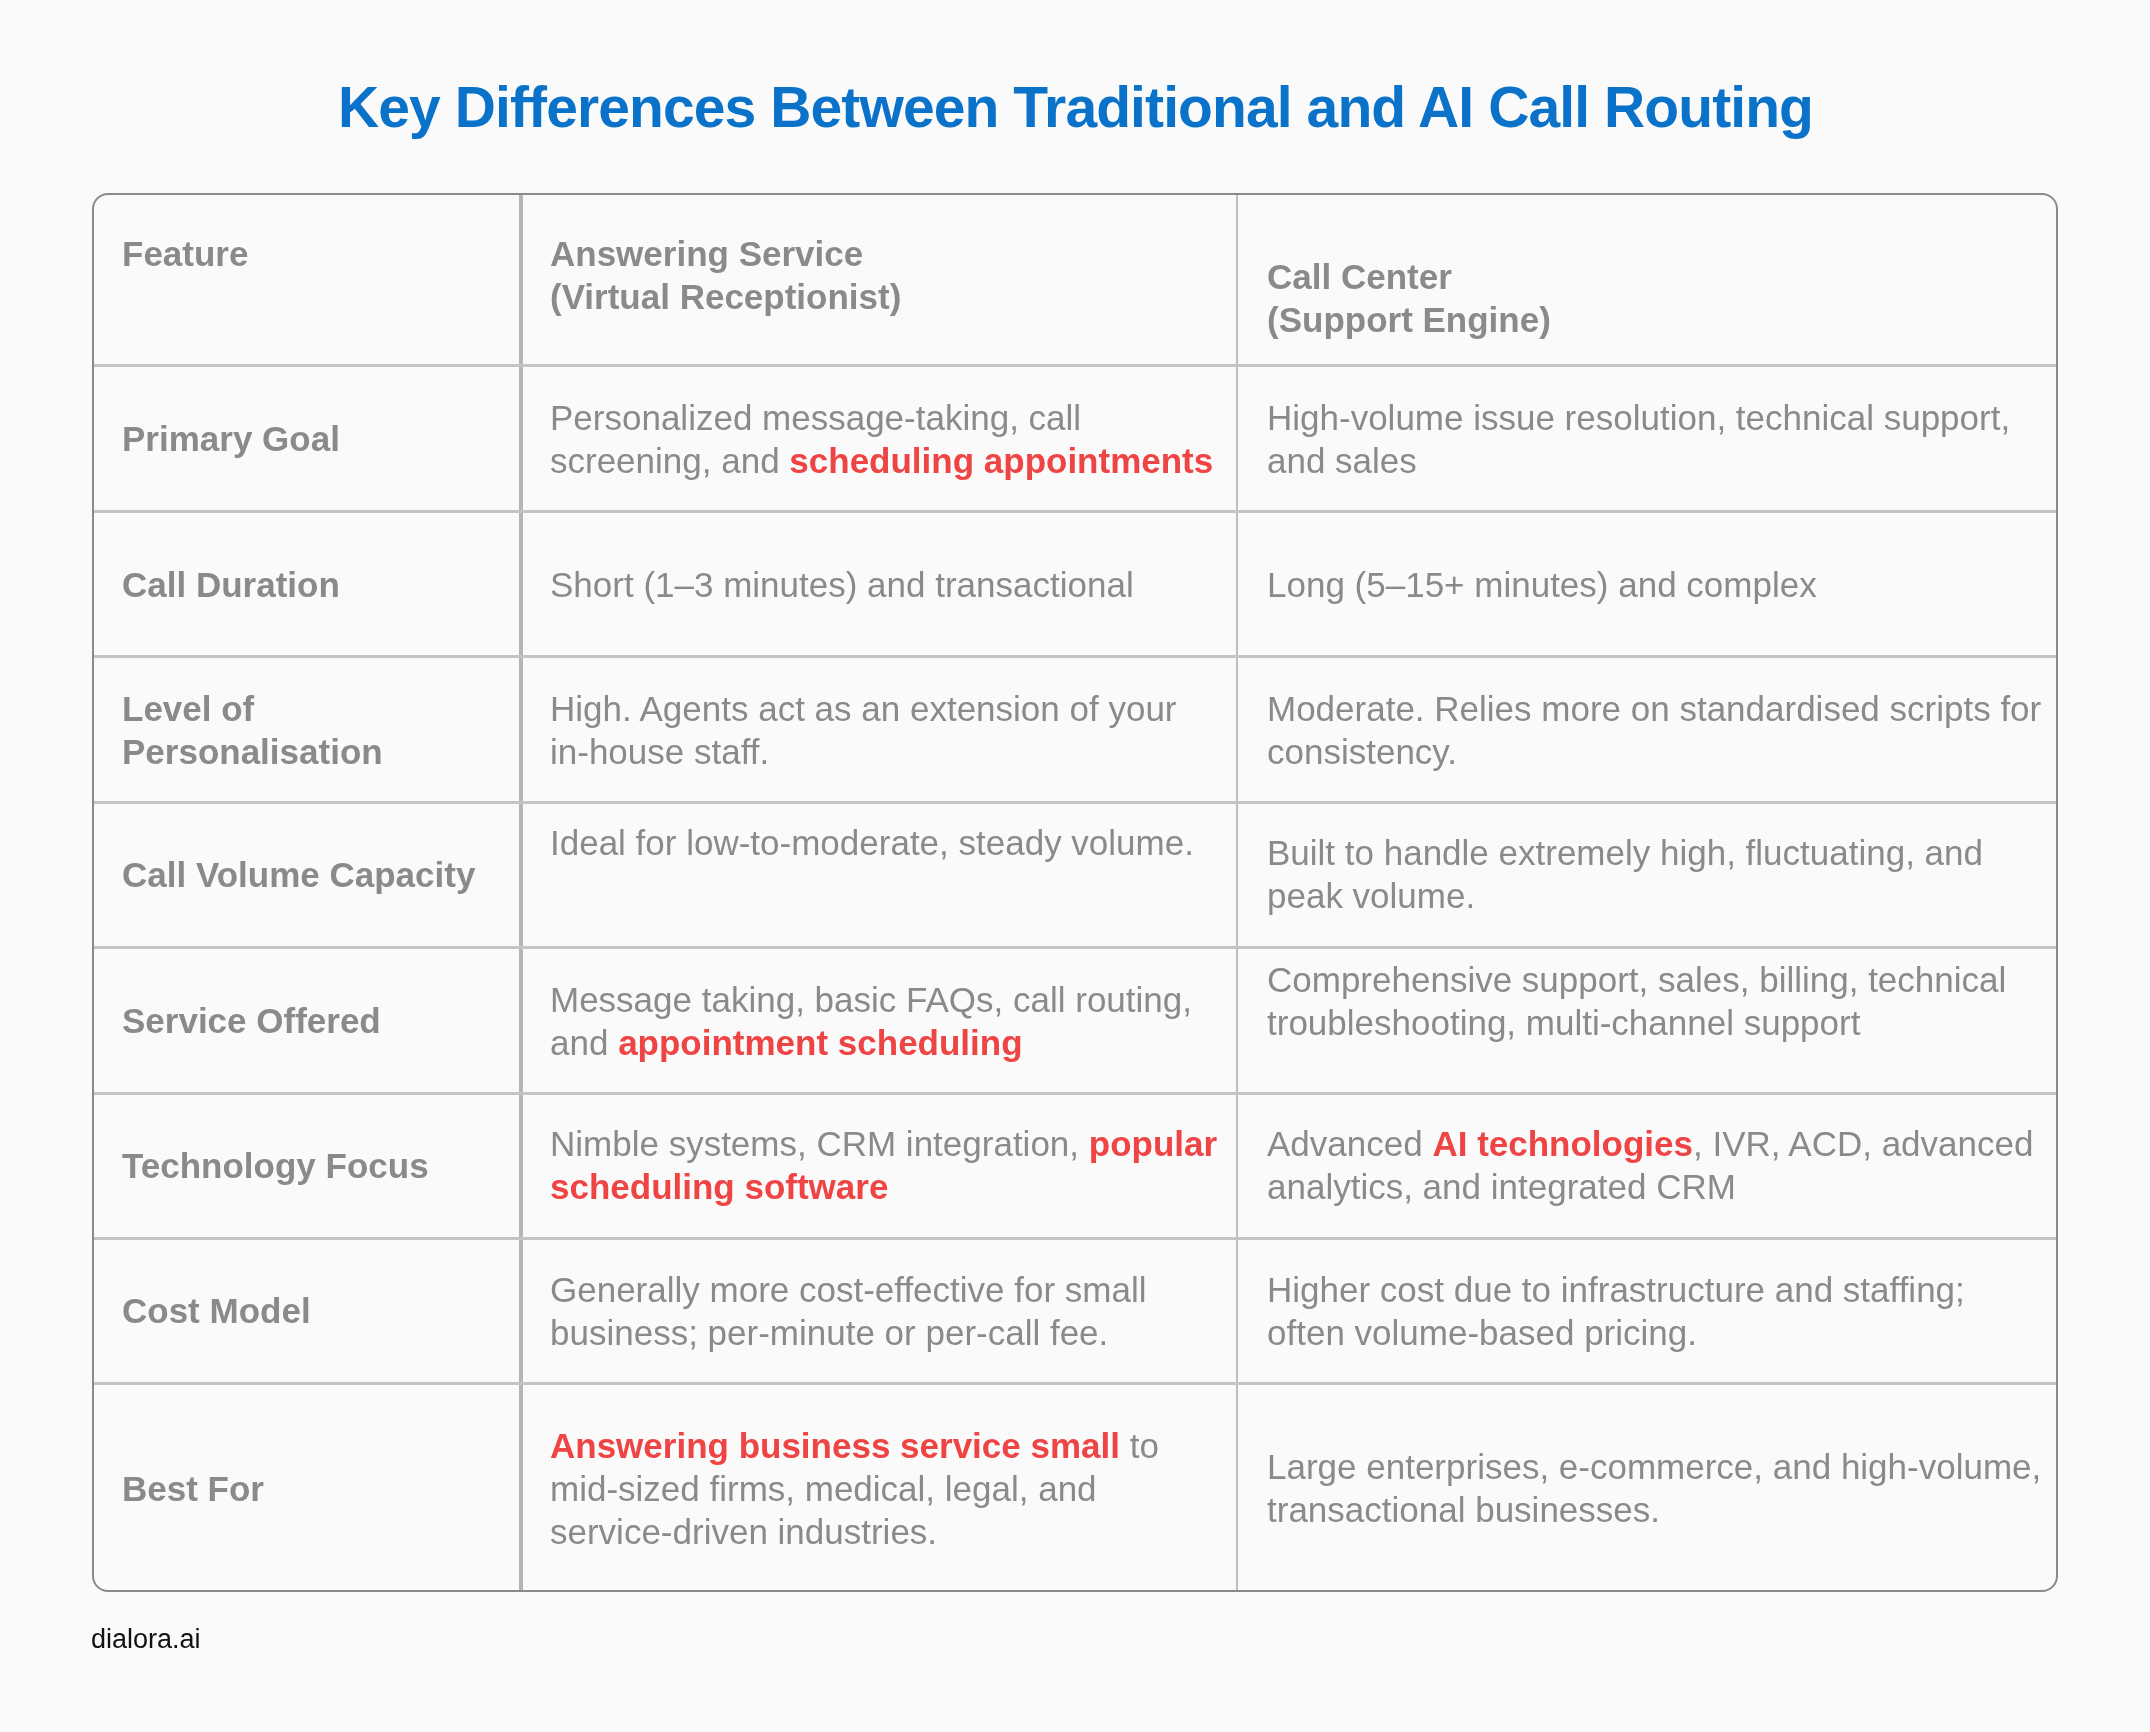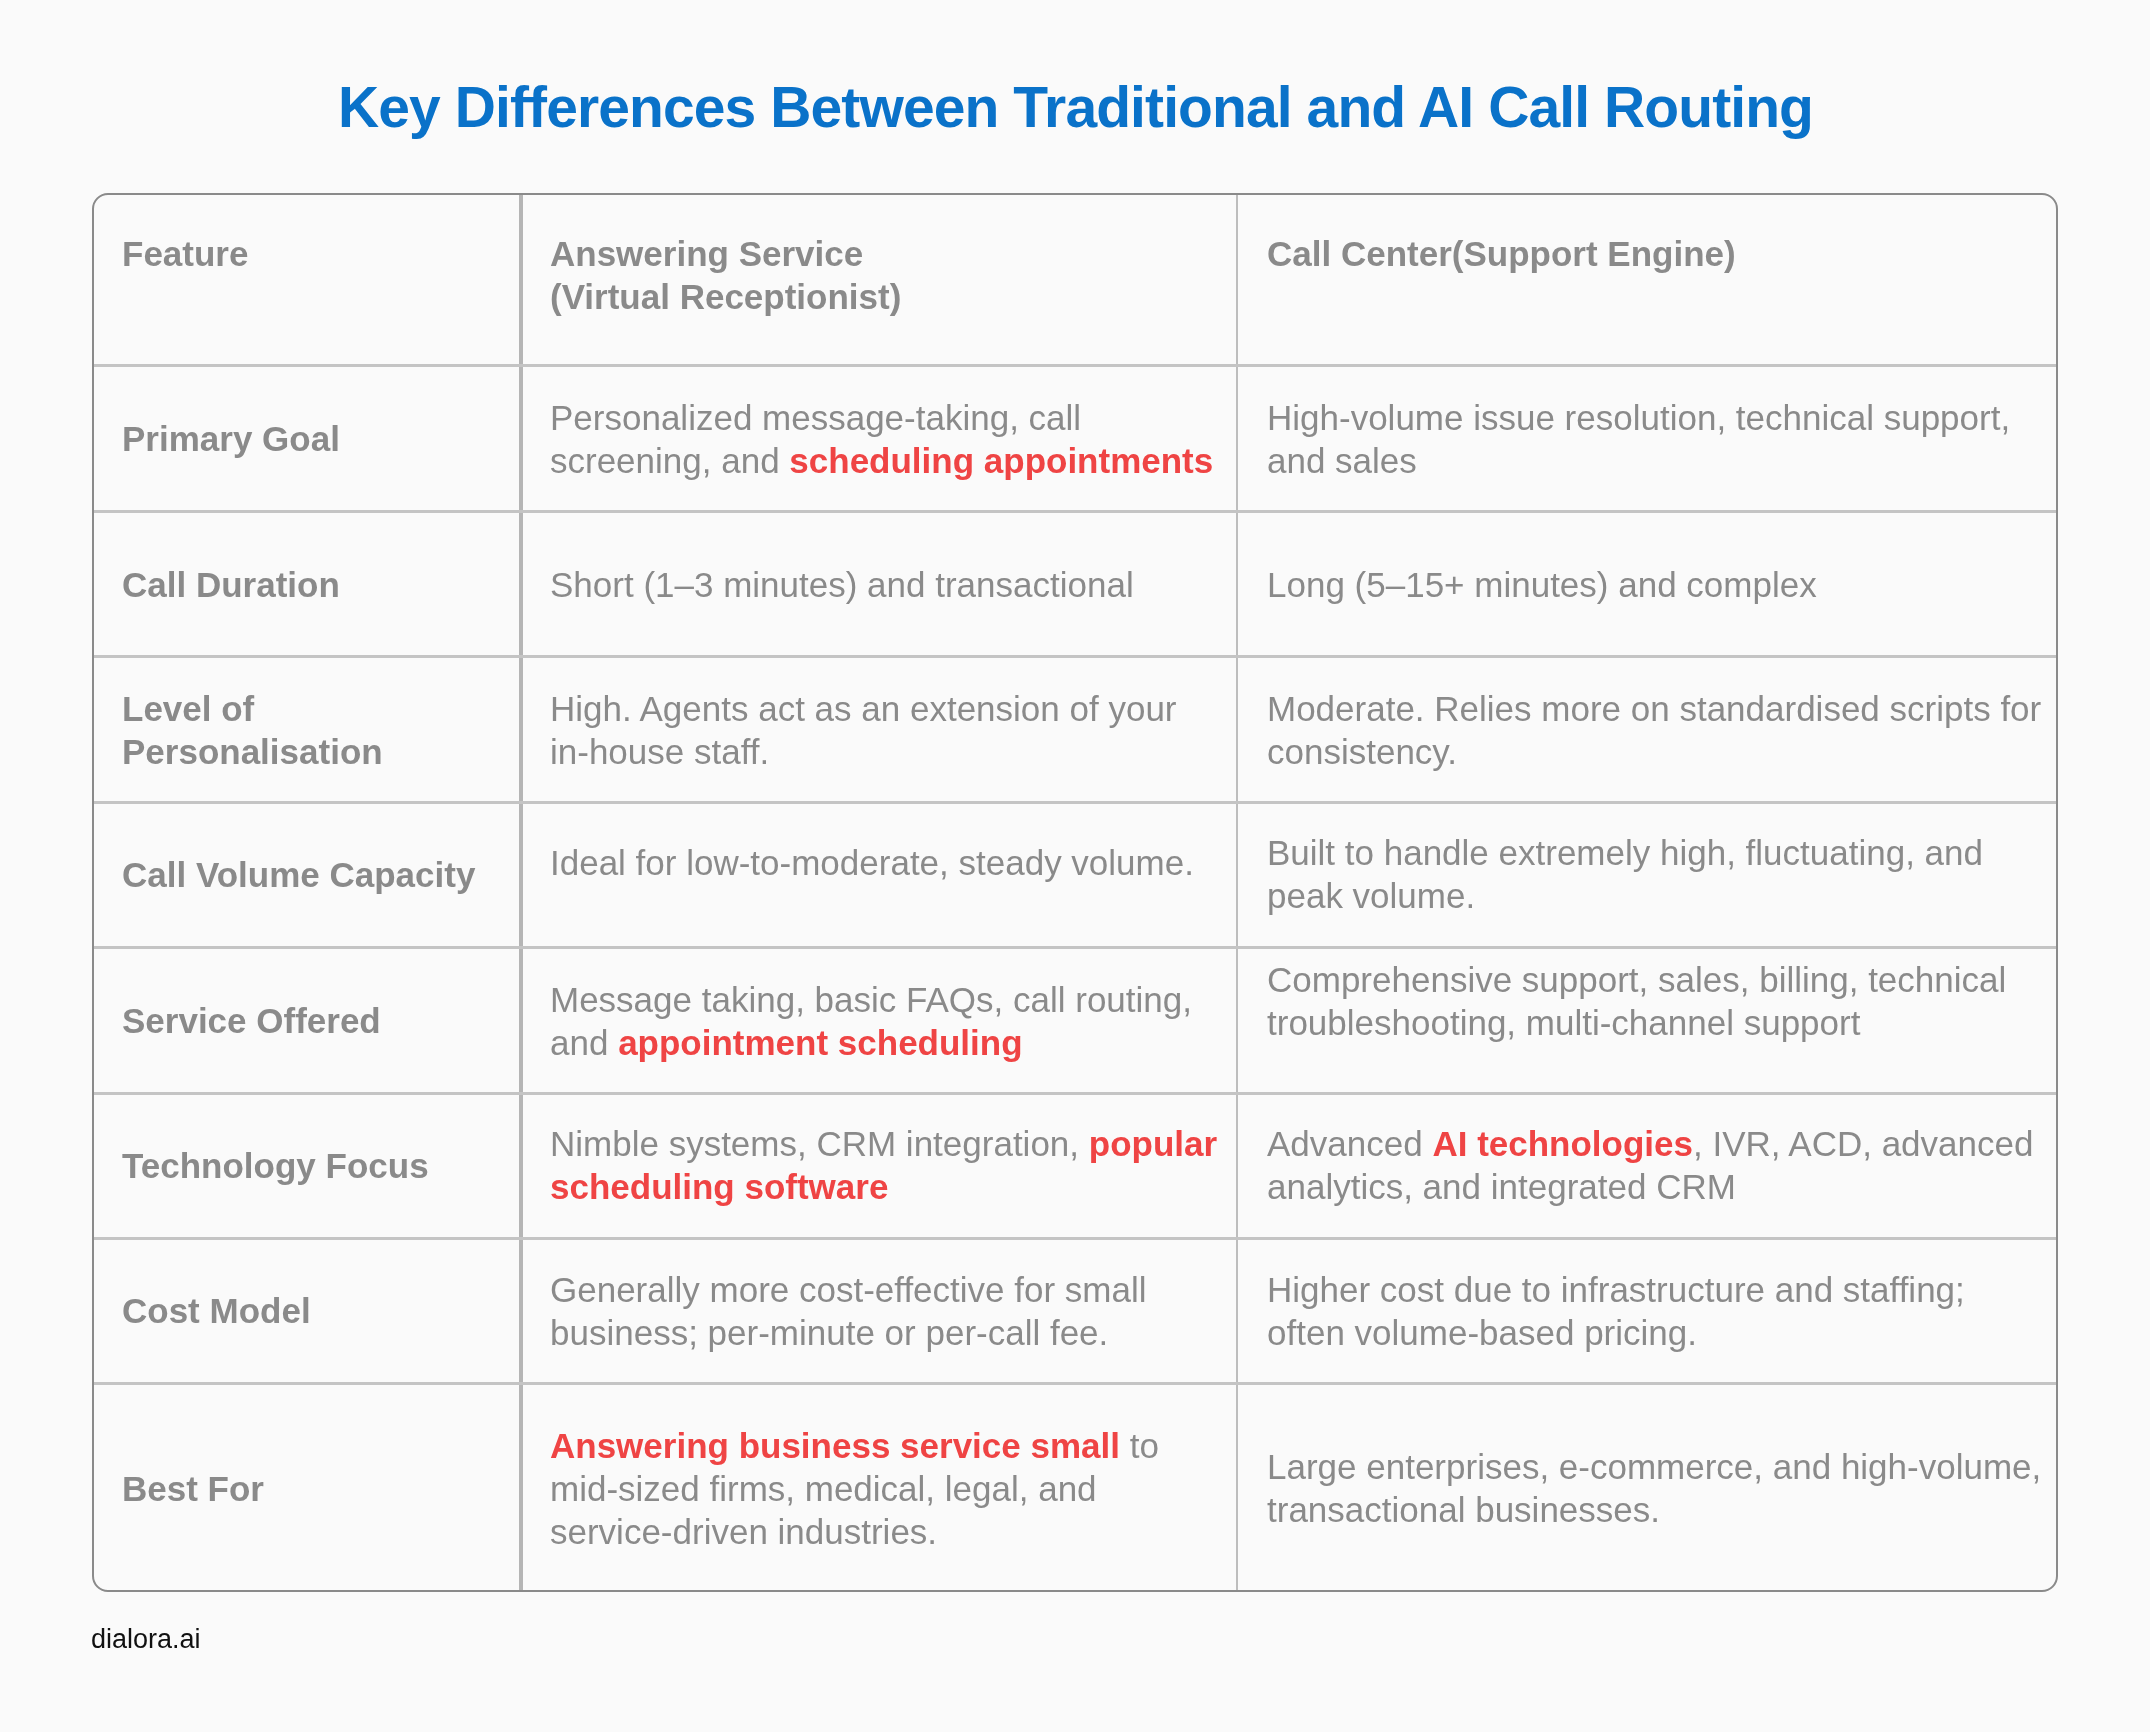--- a/index.html
+++ b/index.html
@@ -33,21 +33,21 @@
   <div class="hline" style="top:1042px;"></div>
   <div class="hline" style="top:1187px;"></div>
 
   <div class="cell head" style="left:28px;top:0;width:394px;height:169px;">
     <span>Feature</span>
   </div>
   <div class="cell head" style="left:456px;top:0;width:672px;height:170px;flex-direction:column;">
     <span>Answering Service</span>
     <span>(Virtual Receptionist)</span>
   </div>
-  <div class="cell head" style="left:1173px;top:0;width:780px;height:169px;flex-direction:row;">
+  <div class="cell head" style="left:1173px;top:0;width:780px;height:169px;flex-direction:column;justify-content:center;">
     <span>Call Center</span>
     <span>(Support Engine)</span>
   </div>
 
   <div id="rows">
       <div class="cell feat" style="left: 28px; top: 172px; width: 390px; height: 143px;">
         <div>Primary Goal</div>
       </div>
       <div class="cell" style="left: 456px; top: 172px; width: 672px; height: 143px;">
         <div><span>Personalized message-taking, call screening, and </span><b>scheduling appointments</b><span></span></div>
@@ -69,21 +69,21 @@
       </div>
       <div class="cell" style="left: 456px; top: 463px; width: 672px; height: 143px;">
         <div><span>High. Agents act as an extension of your in-house staff.</span><b></b><span></span></div>
       </div>
       <div class="cell" style="left: 1173px; top: 463px; width: 780px; height: 143px;">
         <div><span>Moderate. Relies more on standardised scripts for consistency.</span><b></b><span></span></div>
       </div>
       <div class="cell feat" style="left: 28px; top: 608px; width: 390px; height: 142px;">
         <div>Call Volume Capacity</div>
       </div>
-      <div class="cell" style="left: 456px; top: 596px; width: 672px; height: 142px; text-align: center;">
+      <div class="cell" style="left: 456px; top: 576px; width: 672px; height: 142px; text-align: center;">
         <div><span>Ideal for low-to-moderate, steady volume.</span><b></b><span></span></div>
       </div>
       <div class="cell" style="left: 1173px; top: 608px; width: 780px; height: 142px;">
         <div><span>Built to handle extremely high, fluctuating, and peak volume.</span><b></b><span></span></div>
       </div>
       <div class="cell feat" style="left: 28px; top: 754px; width: 390px; height: 143px;">
         <div>Service Offered</div>
       </div>
       <div class="cell" style="left: 456px; top: 754px; width: 672px; height: 143px;">
         <div><span>Message taking, basic FAQs, call routing, and </span><b>appointment scheduling</b><span></span></div>

